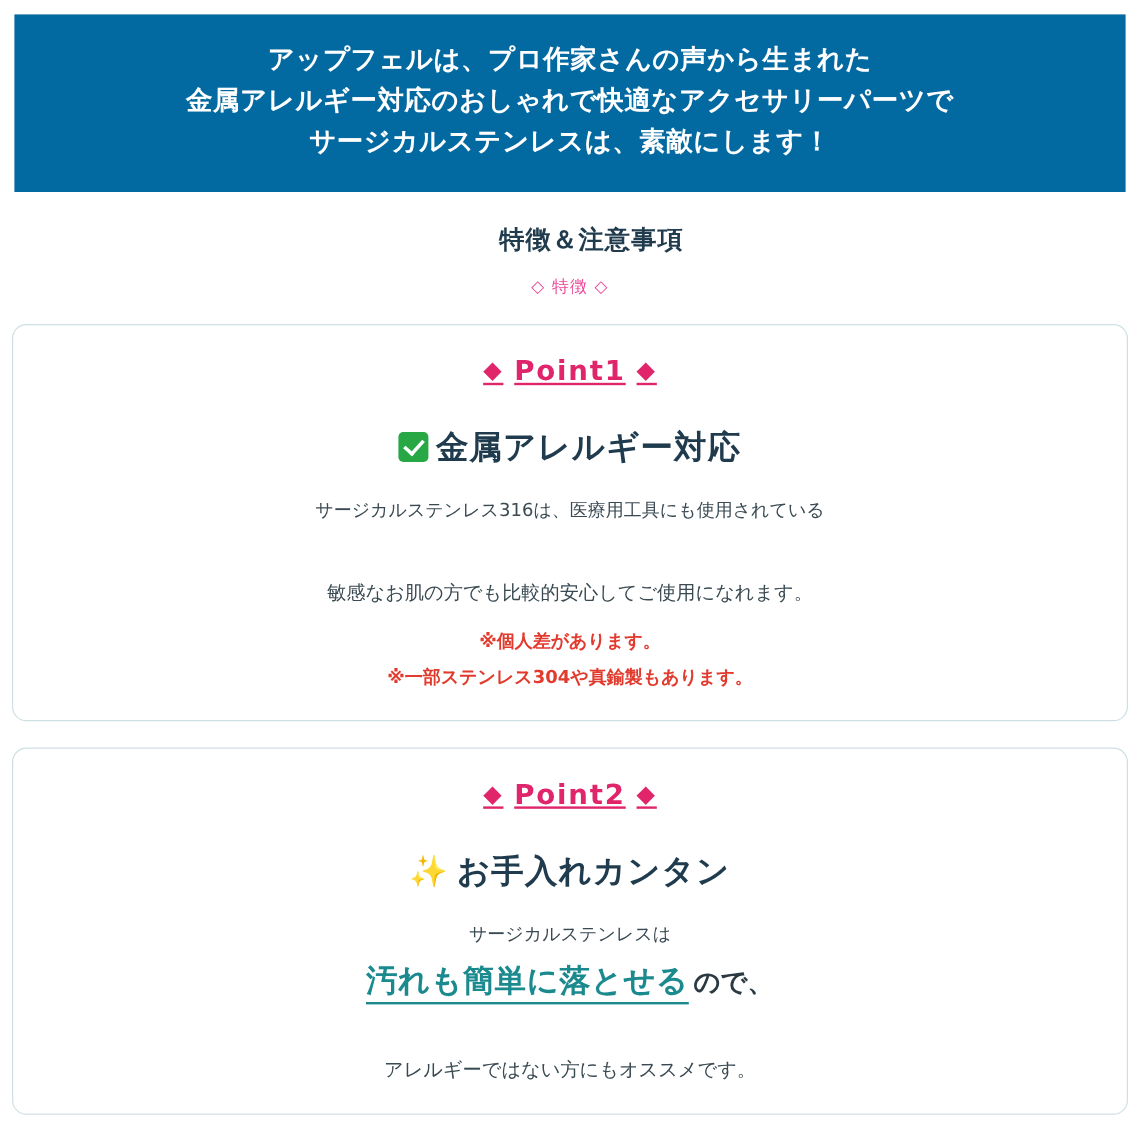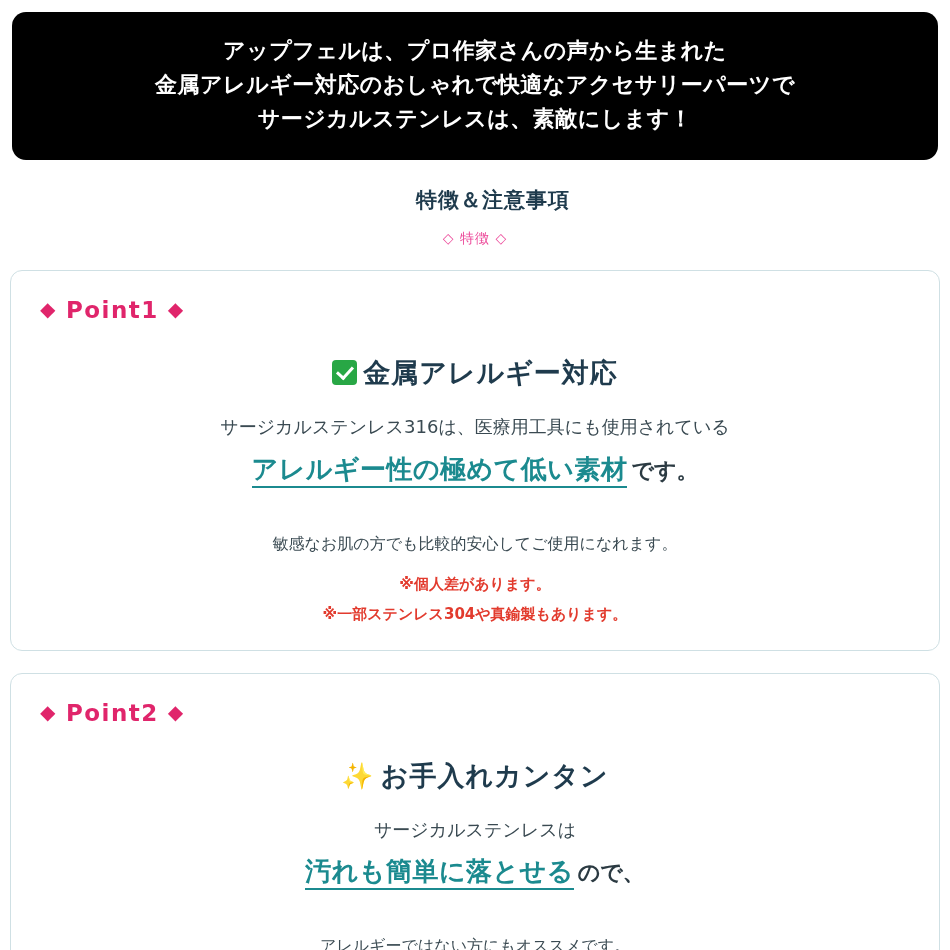--- a/index.html
+++ b/index.html
@@ -17,22 +17,22 @@
   .page {
     width: 950px;
     height: 950px;
     position: relative;
     box-sizing: border-box;
   }
 
   
   .hero {
     margin: 12px 12px 0 12px;
-    background: #000000;
-    border-radius: 14px;
+    background: #0369a1;
+    border-radius: 0;
     padding: 22px 20px 24px 20px;
     text-align: center;
   }
   .hero-line {
     color: #ffffff;
     font-size: 22px;
     font-weight: 700;
     line-height: 1.55;
     letter-spacing: 0.5px;
   }
@@ -58,25 +58,26 @@
   
   .card {
     margin: 22px 10px 0 10px;
     border: 1px solid #cfe0e4;
     border-radius: 12px;
     background: #ffffff;
     padding: 26px 20px 24px 20px;
     box-sizing: border-box;
   }
   .point-label {
-    text-align: left;
+    text-align: center;
     color: #e0256b;
     font-size: 23px;
     font-weight: 700;
     letter-spacing: 1.5px;
+    text-decoration: underline;
   }
   .point-label .dia {
     font-size: 20px;
     margin: 0 9px;
     position: relative;
     top: -2px;
   }
   .point-heading {
     text-align: center;
     font-size: 27px;
@@ -107,21 +108,21 @@
     transform: rotate(42deg);
   }
   .sparkle {
     color: #f4c145;
     font-size: 26px;
     margin-right: 6px;
   }
 
   .body-line {
     text-align: center;
-    font-size: 18px;
+    font-size: 15px;
     color: #3a4a52;
     margin-top: 22px;
     line-height: 1.6;
   }
   .body-line.small {
     font-size: 16px;
     margin-top: 44px;
   }
   .big-line {
     text-align: center;
@@ -171,23 +172,20 @@
     <div class="point-label">
       <span class="dia">◆</span><span>Point1</span><span class="dia">◆</span>
     </div>
 
     <div class="point-heading">
       <span class="check-box"></span><span>金属アレルギー対応</span>
     </div>
 
     <div class="body-line">サージカルステンレス316は、医療用工具にも使用されている</div>
 
-    <div class="big-line">
-      <span class="hl">アレルギー性の極めて低い素材</span><span class="after-hl">です。</span>
-    </div>
 
     <div class="body-line small">敏感なお肌の方でも比較的安心してご使用になれます。</div>
 
     <div class="note first">※個人差があります。</div>
     <div class="note">※一部ステンレス304や真鍮製もあります。</div>
   </div>
 
   <div class="card">
     <div class="point-label">
       <span class="dia">◆</span><span>Point2</span><span class="dia">◆</span>

